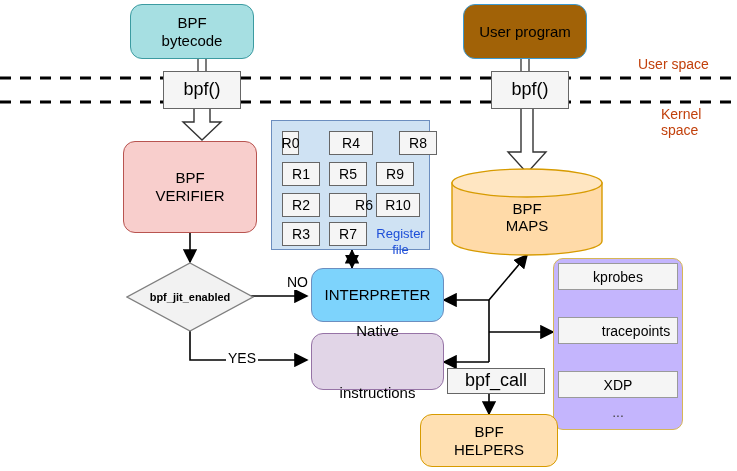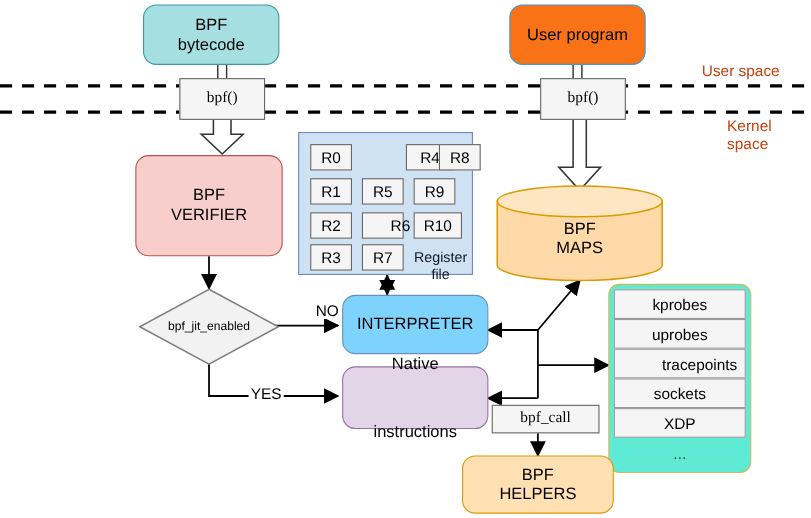--- a/index.html
+++ b/index.html
@@ -28,32 +28,31 @@
     line-height: 1.2;
   }
 
   
   .rbox {
     border-radius: 12px;
     border: 1px solid #000;
     font-size: 15px;
   }
   .teal   { background: #a6dfe2; border-color: #3c9ba1; }
-  .blue   { background: #f97316; border-color: #3d9ad1; }
+  .blue   { background: #a16207; border-color: #3d9ad1; }
   .pink   { background: #f8cecc; border-color: #b85450; }
   .lblue  { background: #7dd3fc; border-color: #6c8ebf; }
   .purple { background: #e1d5e7; border-color: #9673a6; }
   .orange { background: #ffe0b2; border-color: #d79b00; }
 
   
   .greybox {
     background: #f5f5f5;
     border: 1px solid #666666;
-    font-size: 14px;
-    font-family: Liberation Serif, serif;
+    font-size: 18px;
   }
 
   
   .regpanel {
     background: #cfe2f3;
     border: 1px solid #6c8ebf;
     display: block;
   }
   .reg {
     position: absolute;
@@ -61,21 +60,21 @@
     border: 1px solid #666666;
     font-size: 14px;
     display: flex;
     align-items: center;
     justify-content: center;
     box-sizing: border-box;
   }
   .regfile-label {
     position: absolute;
     font-size: 13px;
-    color: #0f172a;
+    color: #1d4ed8;
   }
 
   
   .diamond-wrap {
     position: absolute;
   }
   .diamond-shape {
     position: absolute;
     inset: 0;
   }
@@ -100,21 +99,21 @@
     align-items: center;
     justify-content: center;
     font-size: 15px;
     padding-top: 10px;
     box-sizing: border-box;
   }
 
   
   .events {
     position: absolute;
-    background: #5eead4;
+    background: #c4b5fd;
     border: 1px solid #d6b656;
     border-radius: 10px;
     box-sizing: border-box;
   }
   .event-item {
     position: absolute;
     left: 4px;
     right: 4px;
     background: #f5f5f5;
     border: 1px solid #9a9a9a;
@@ -236,38 +235,38 @@
   <div class="node greybox" style="left:491px; top:71px; width:78px; height:38px;">
     <span>bpf()</span>
   </div>
 
   <div class="node rbox pink" style="left:123px; top:141px; width:134px; height:92px; flex-direction:column;">
     <span>BPF</span>
     <span>VERIFIER</span>
   </div>
 
   <div class="node regpanel" style="left:271px; top:120px; width:159px; height:130px;">
-    <div class="reg" style="left:10px;  top:10px; width:38px; height:24px;">R0</div>
+    <div class="reg" style="left:10px;  top:10px; width:17px; height:24px;">R0</div>
     <div class="reg" style="left:10px;  top:41px; width:38px; height:24px;">R1</div>
     <div class="reg" style="left:10px;  top:72px; width:38px; height:24px;">R2</div>
     <div class="reg" style="left:10px;  top:101px;width:38px; height:24px;">R3</div>
 
-    <div class="reg" style="left:57px;  top:10px; width:44px; height:24px;margin-left:40px;">R4</div>
+    <div class="reg" style="left:57px;  top:10px; width:44px; height:24px;">R4</div>
     <div class="reg" style="left:57px;  top:41px; width:38px; height:24px;">R5</div>
     <div class="reg" style="left:57px;  top:72px; width:38px; height:24px;padding-left:32px;">R6</div>
     <div class="reg" style="left:57px;  top:101px;width:38px; height:24px;">R7</div>
 
     <div class="reg" style="left:104px; top:10px; width:38px; height:24px;margin-left:23px;">R8</div>
     <div class="reg" style="left:104px; top:41px; width:38px; height:24px;">R9</div>
     <div class="reg" style="left:104px; top:72px; width:44px; height:24px;">R10</div>
 
     <div class="regfile-label" style="left:100px; top:105px;">Register file</div>
   </div>
 
-  <div class="diamond-wrap" style="left:126px; top:262px; width:128px; height:70px;">
+  <div class="diamond-wrap" style="left:126px; top:262px; width:128px; height:70px;font-weight:bold;">
     <svg class="diamond-shape" viewBox="0 0 128 70" preserveAspectRatio="none">
       <polygon points="64,1 127,35 64,69 1,35" fill="#f2f2f2" stroke="#7f7f7f" stroke-width="1.4"></polygon>
     </svg>
     <div class="diamond-label">bpf_jit_enabled</div>
   </div>
 
   <div class="edgelabel" style="left:261px; top:274px;margin-left:24px;">NO</div>
   <div class="edgelabel" style="left:226px; top:350px;">YES</div>
 
   <div class="node rbox lblue" style="left:311px; top:268px; width:133px; height:54px;">
@@ -285,23 +284,21 @@
       <ellipse cx="76" cy="15" rx="75" ry="14" fill="#ffe6c2" stroke="#d79b00" stroke-width="1.4"></ellipse>
     </svg>
     <div class="cyl-label">
       <span>BPF</span>
       <span>MAPS</span>
     </div>
   </div>
 
   <div class="events" style="left:553px; top:258px; width:130px; height:172px;">
     <div class="event-item" style="top:4px;   height:27px;">kprobes</div>
-    <div class="event-item" style="top:31px;  height:27px;">uprobes</div>
     <div class="event-item" style="top:58px;  height:27px;padding-left:36px;">tracepoints</div>
-    <div class="event-item" style="top:85px;  height:27px;">sockets</div>
     <div class="event-item" style="top:112px; height:27px;">XDP</div>
     <div class="event-ellipsis" style="top:145px;">...</div>
   </div>
 
   <div class="node greybox" style="left:447px; top:368px; width:98px; height:26px;">
     <span>bpf_call</span>
   </div>
 
   <div class="node rbox orange" style="left:420px; top:414px; width:138px; height:53px; flex-direction:column;">
     <span>BPF</span>

